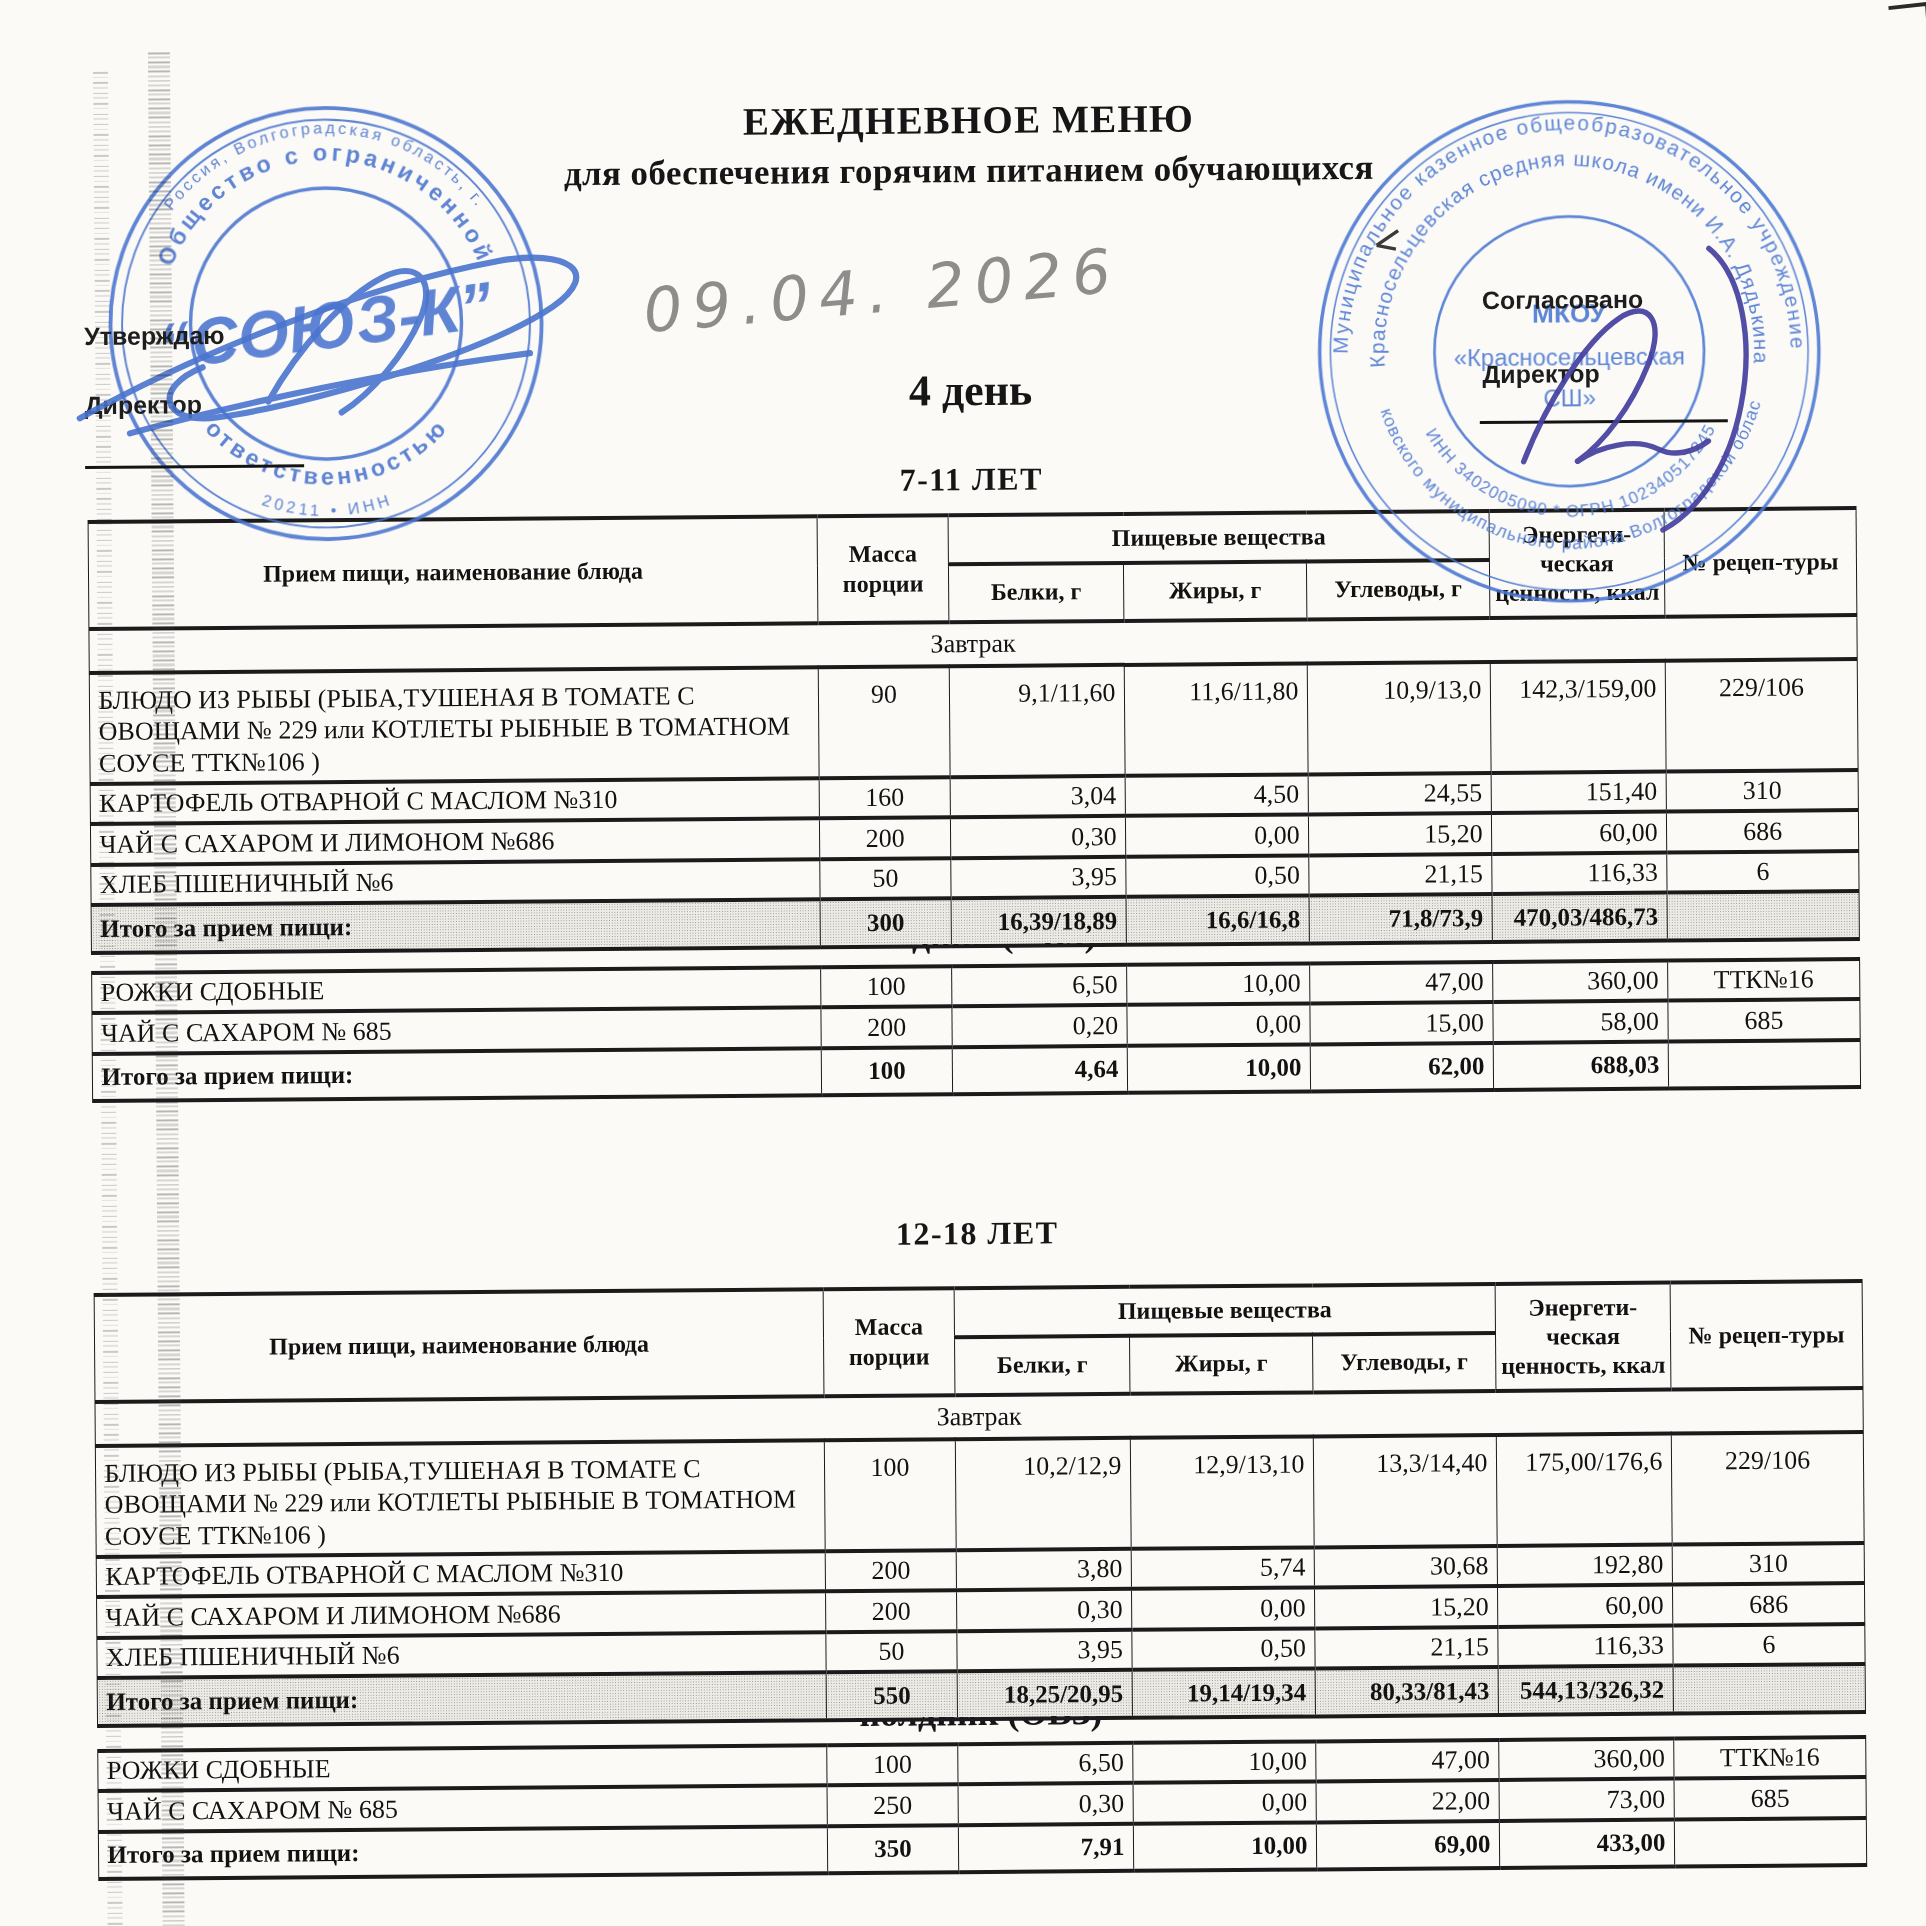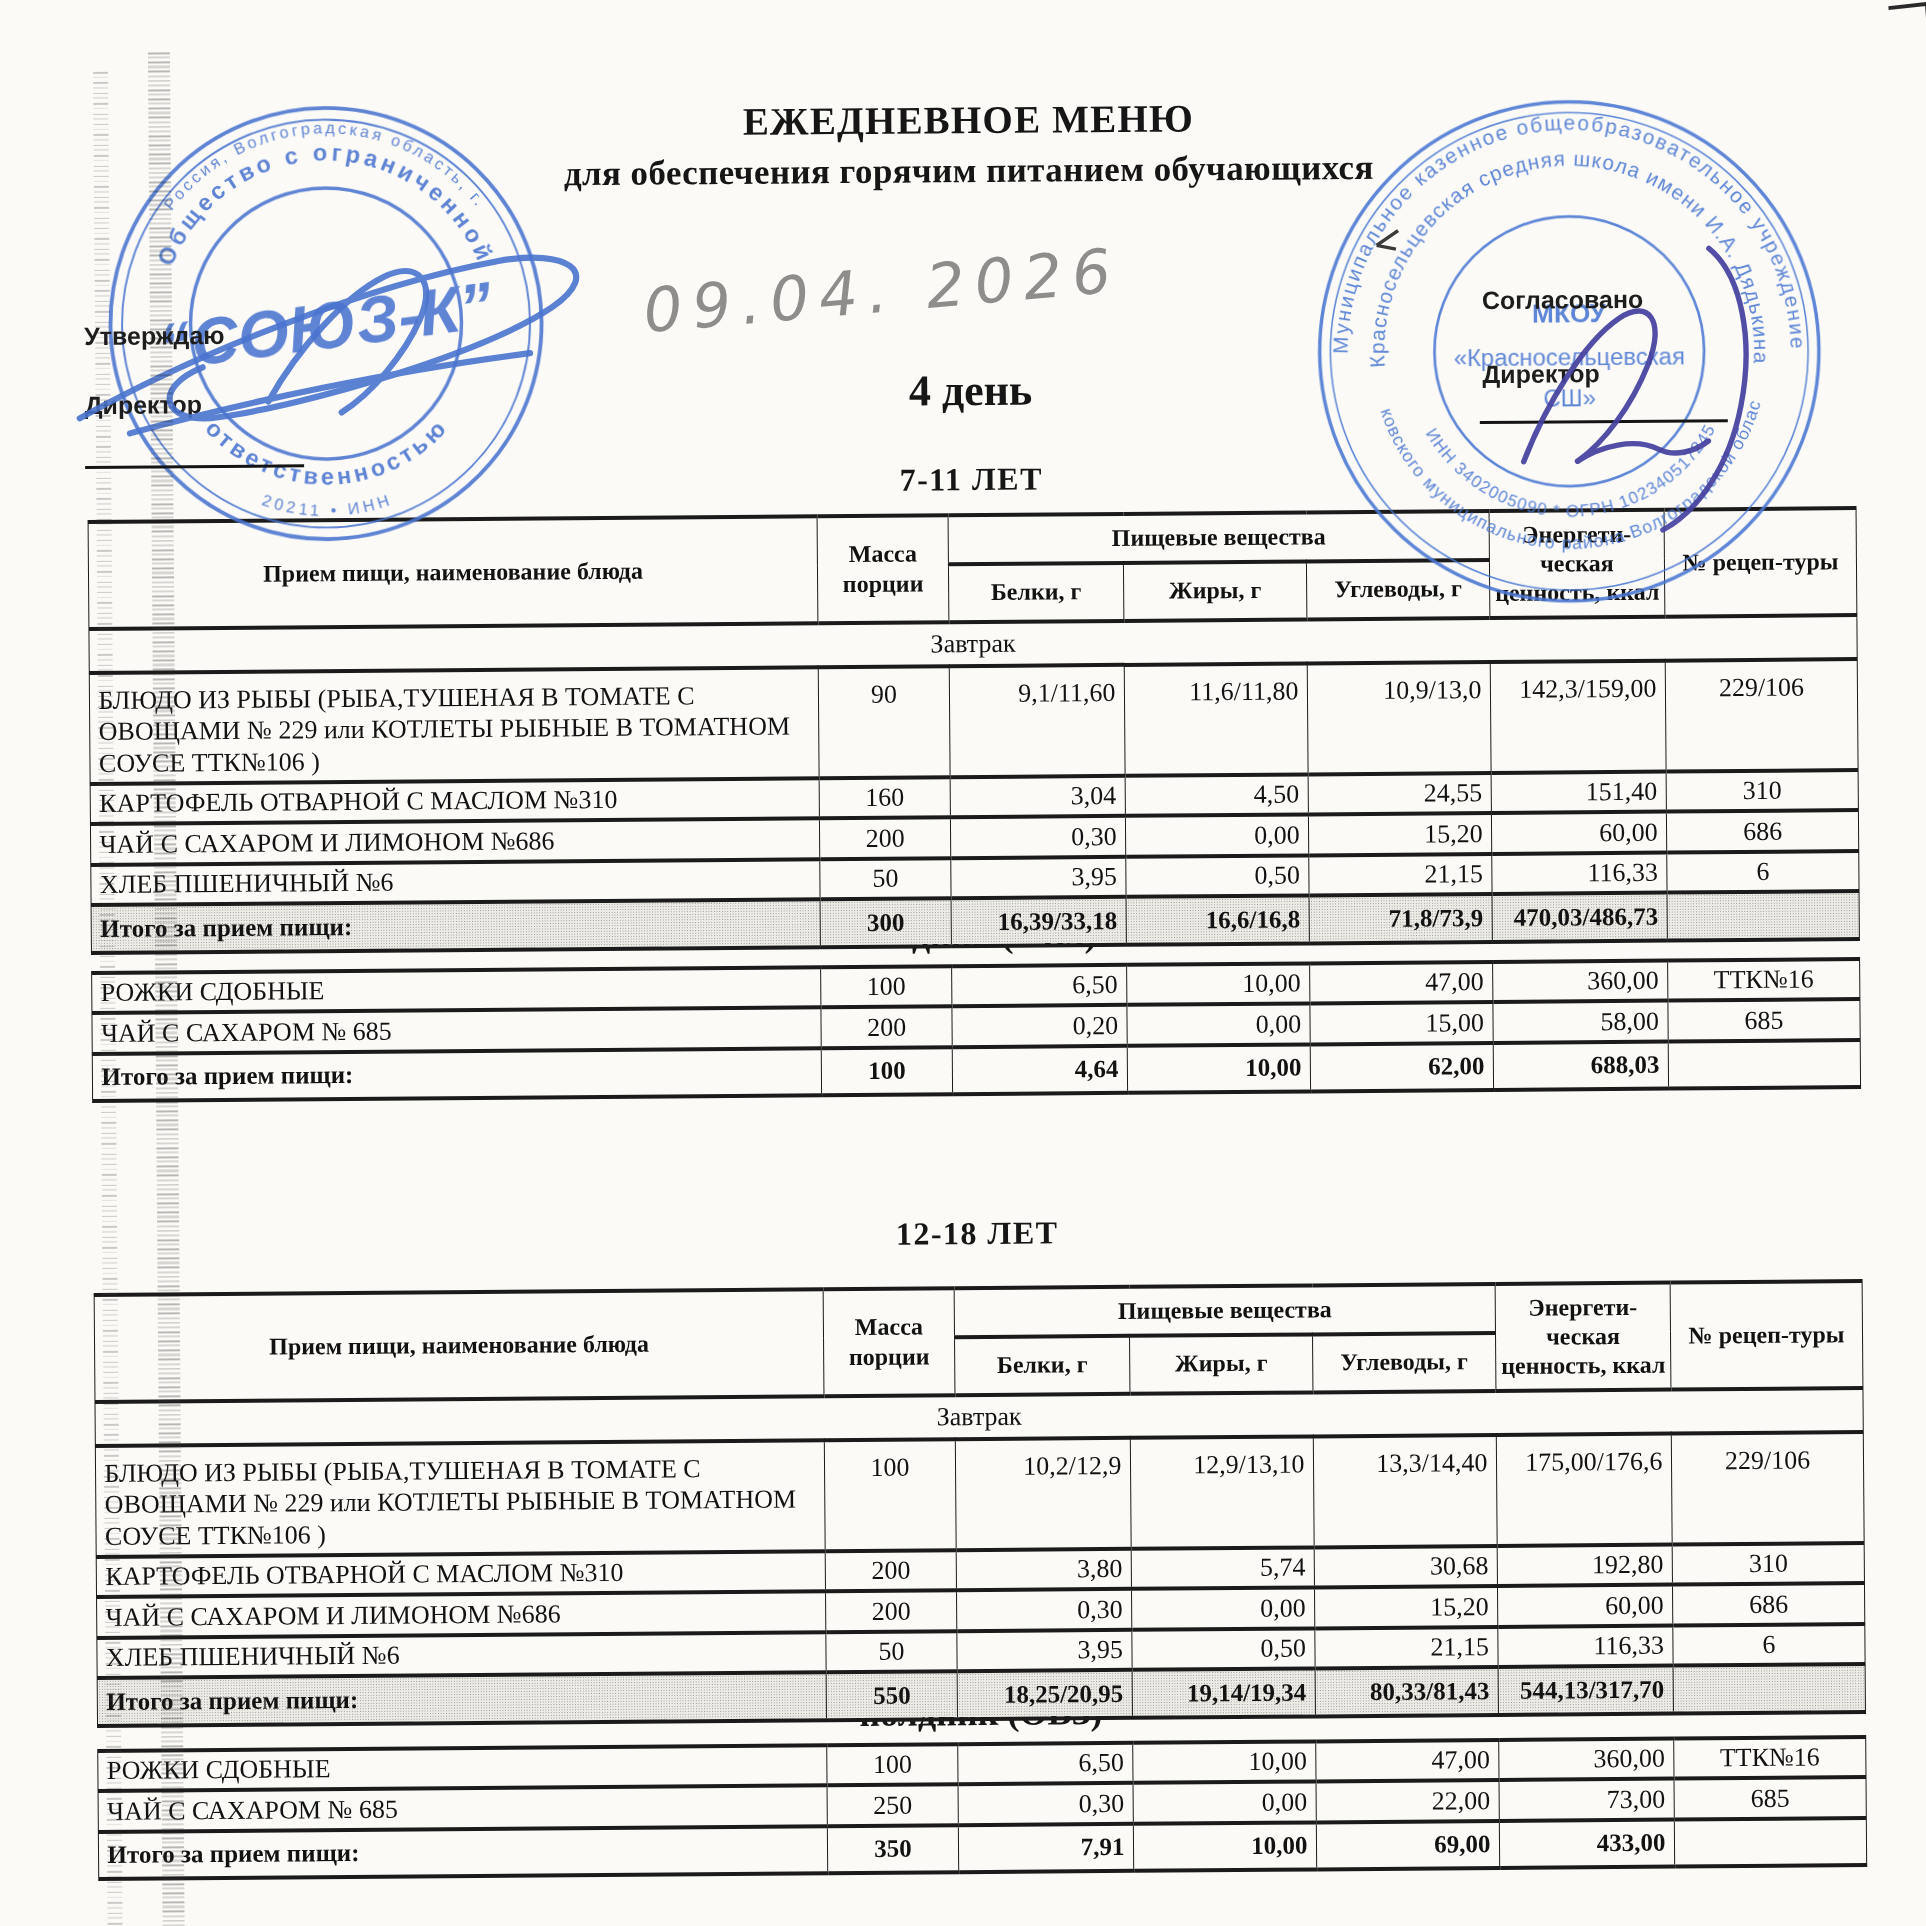--- a/index.html
+++ b/index.html
@@ -237,21 +237,21 @@
               <td class="c-mass">50</td>
               <td class="c-num">3,95</td>
               <td class="c-num">0,50</td>
               <td class="c-num">21,15</td>
               <td class="c-num">116,33</td>
               <td class="c-recipe">6</td>
             </tr>
             <tr class="total shaded">
               <td class="c-dish">Итого за прием пищи:</td>
               <td class="c-mass">300</td>
-              <td class="c-num">16,39/33,18</td>
+              <td class="c-num">16,39/18,89</td>
               <td class="c-num">16,6/16,8</td>
               <td class="c-num">71,8/73,9</td>
               <td class="c-num">470,03/486,73</td>
               <td class="c-recipe"></td>
             </tr>
           </tbody>
         </table>
       </div>
     <div class="tbl t-snack-1" id="st0">
         <table>
@@ -359,21 +359,21 @@
               <td class="c-num">21,15</td>
               <td class="c-num">116,33</td>
               <td class="c-recipe">6</td>
             </tr>
             <tr class="total shaded">
               <td class="c-dish">Итого за прием пищи:</td>
               <td class="c-mass">550</td>
               <td class="c-num">18,25/20,95</td>
               <td class="c-num">19,14/19,34</td>
               <td class="c-num">80,33/81,43</td>
-              <td class="c-num">544,13/317,70</td>
+              <td class="c-num">544,13/326,32</td>
               <td class="c-recipe"></td>
             </tr>
           </tbody>
         </table>
       </div>
     <div class="tbl t-snack-2" id="st1">
         <table>
           <colgroup>
             <col style="width: 729px;">
             <col style="width: 131px;">

